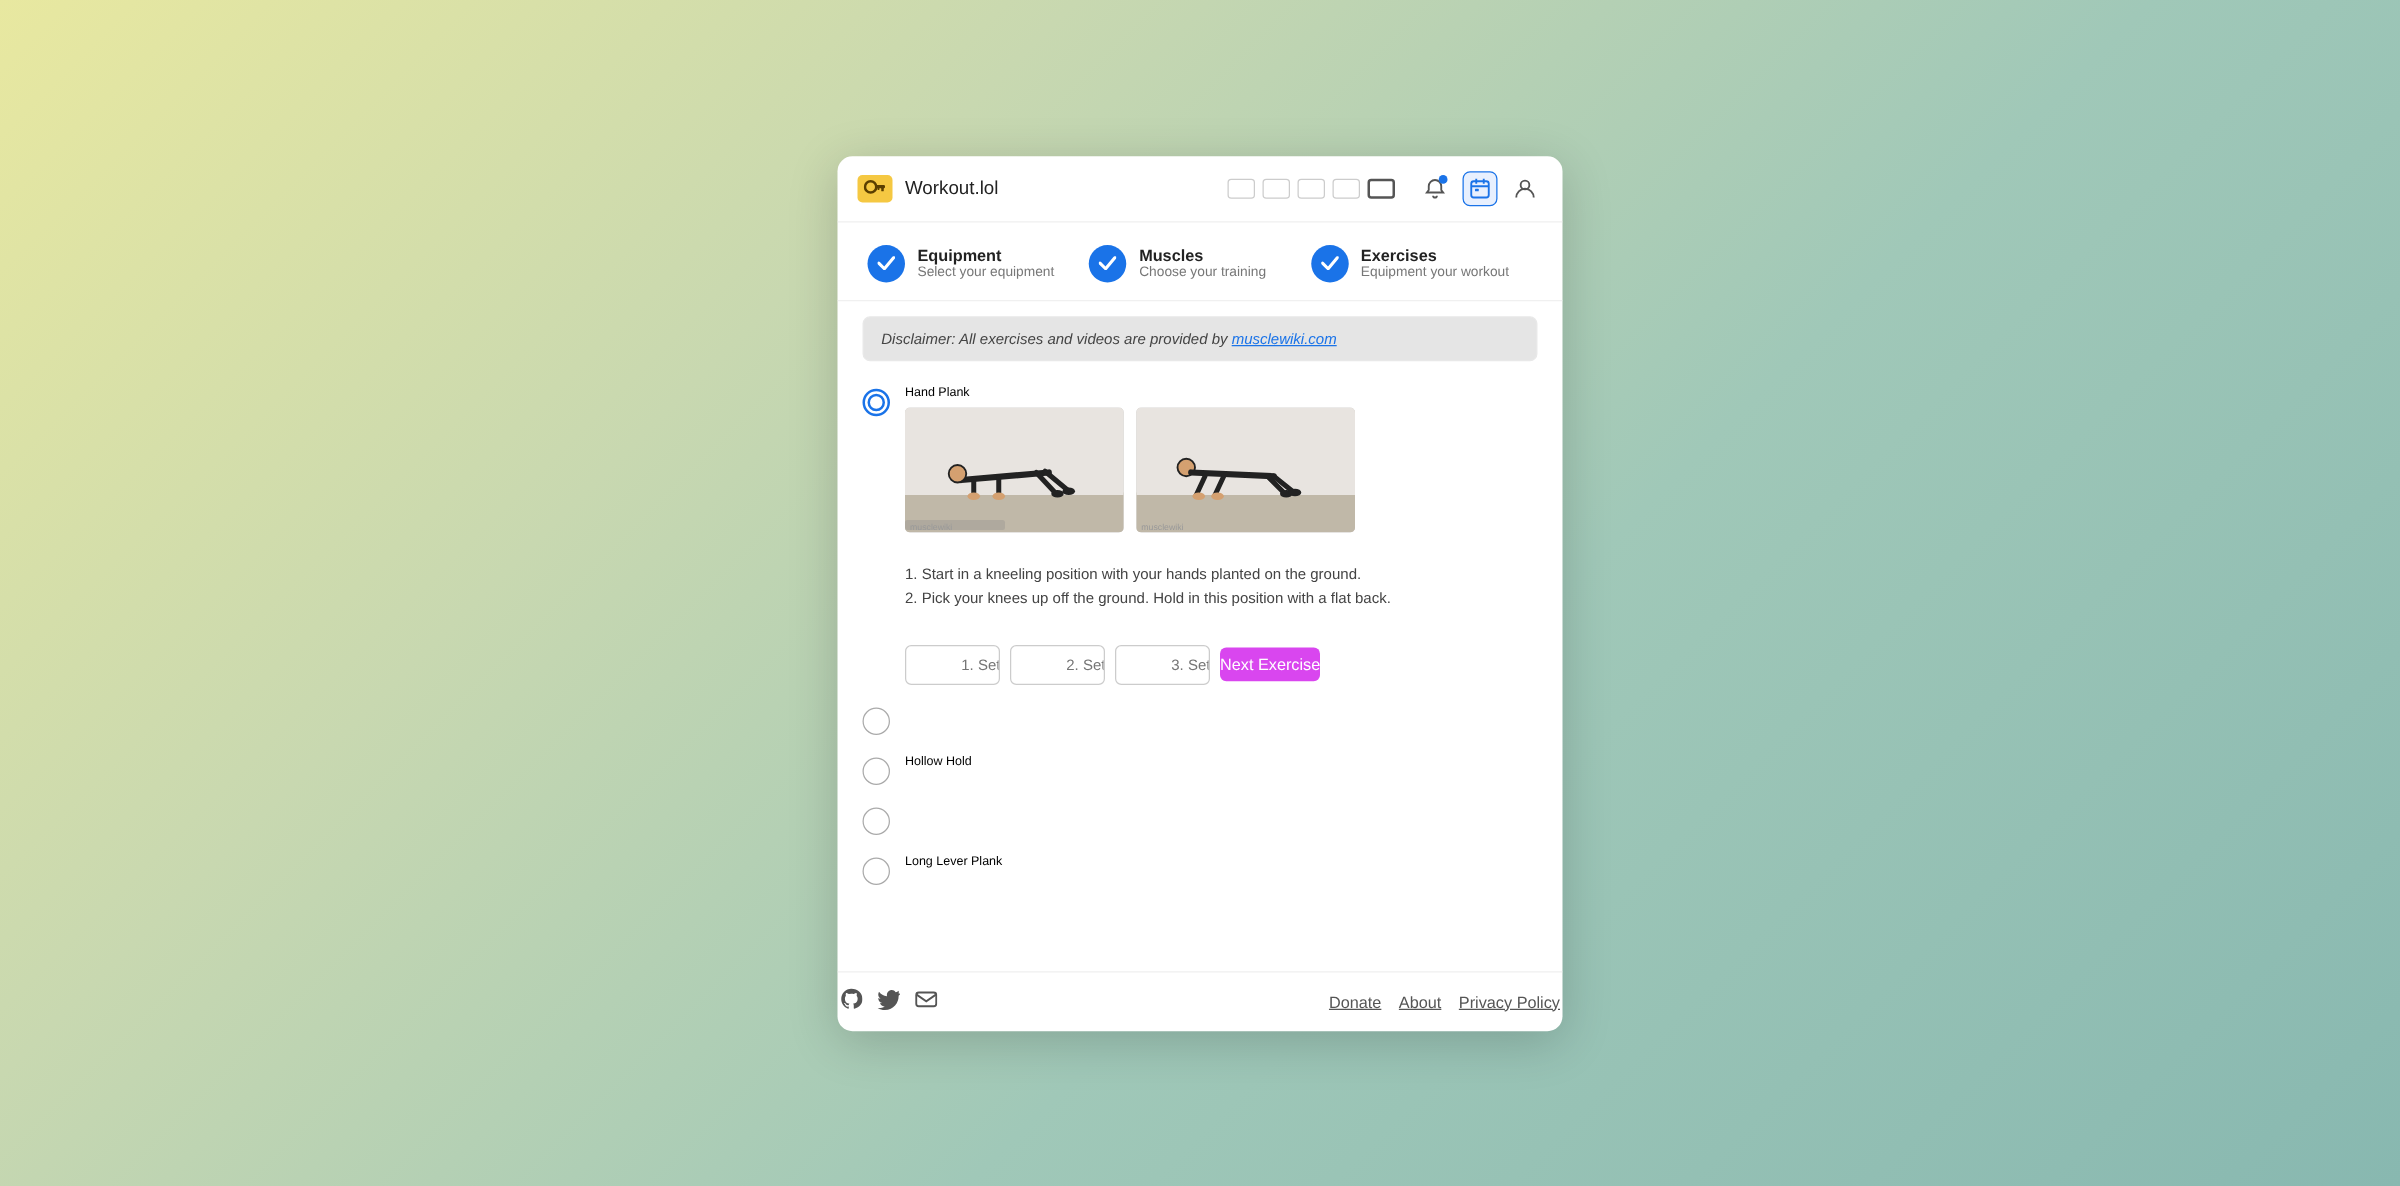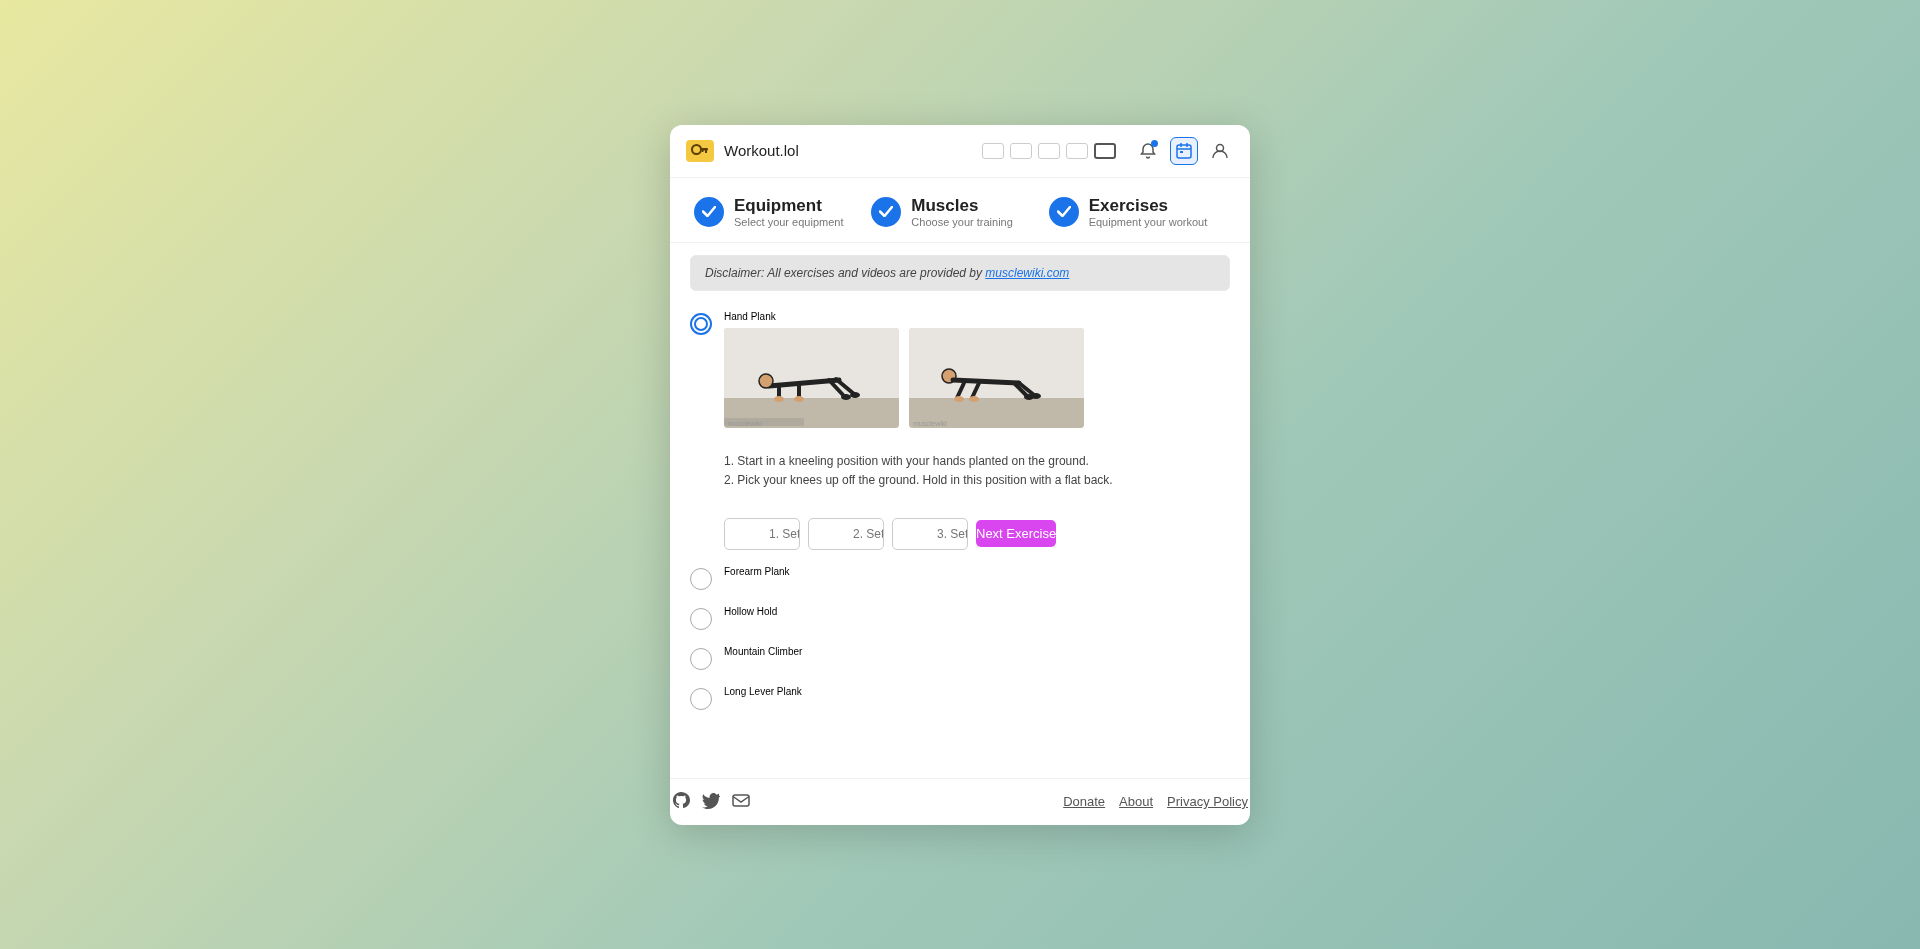--- a/index.html
+++ b/index.html
@@ -137,21 +137,21 @@
       font-weight: bold;
       flex-shrink: 0;
     }
 
     .step-text {
       display: flex;
       flex-direction: column;
     }
 
     .step-title {
-      font-size: 17px;
+      font-size: 13px;
       font-weight: 600;
       color: #222;
     }
 
     .step-subtitle {
       font-size: 11px;
       color: #777;
     }
 
     
@@ -478,37 +478,31 @@
             <input class="set-input" type="text" placeholder="2. Set" style="">
             <input class="set-input" type="text" placeholder="3. Set" style="">
             <button class="next-btn">Next Exercise</button>
           </div>
         </div>
       </div>
     </div>
 
     <div class="exercise-item">
       <div class="exercise-radio unselected"></div>
-      <div class="exercise-content">
-        <div class="exercise-name">Forearm Plank</div>
-      </div>
     </div>
 
     <div class="exercise-item">
       <div class="exercise-radio unselected"></div>
       <div class="exercise-content">
         <div class="exercise-name">Hollow Hold</div>
       </div>
     </div>
 
     <div class="exercise-item">
       <div class="exercise-radio unselected"></div>
-      <div class="exercise-content">
-        <div class="exercise-name">Mountain Climber</div>
-      </div>
     </div>
 
     <div class="exercise-item">
       <div class="exercise-radio unselected"></div>
       <div class="exercise-content">
         <div class="exercise-name">Long Lever Plank</div>
       </div>
     </div>
 
 

